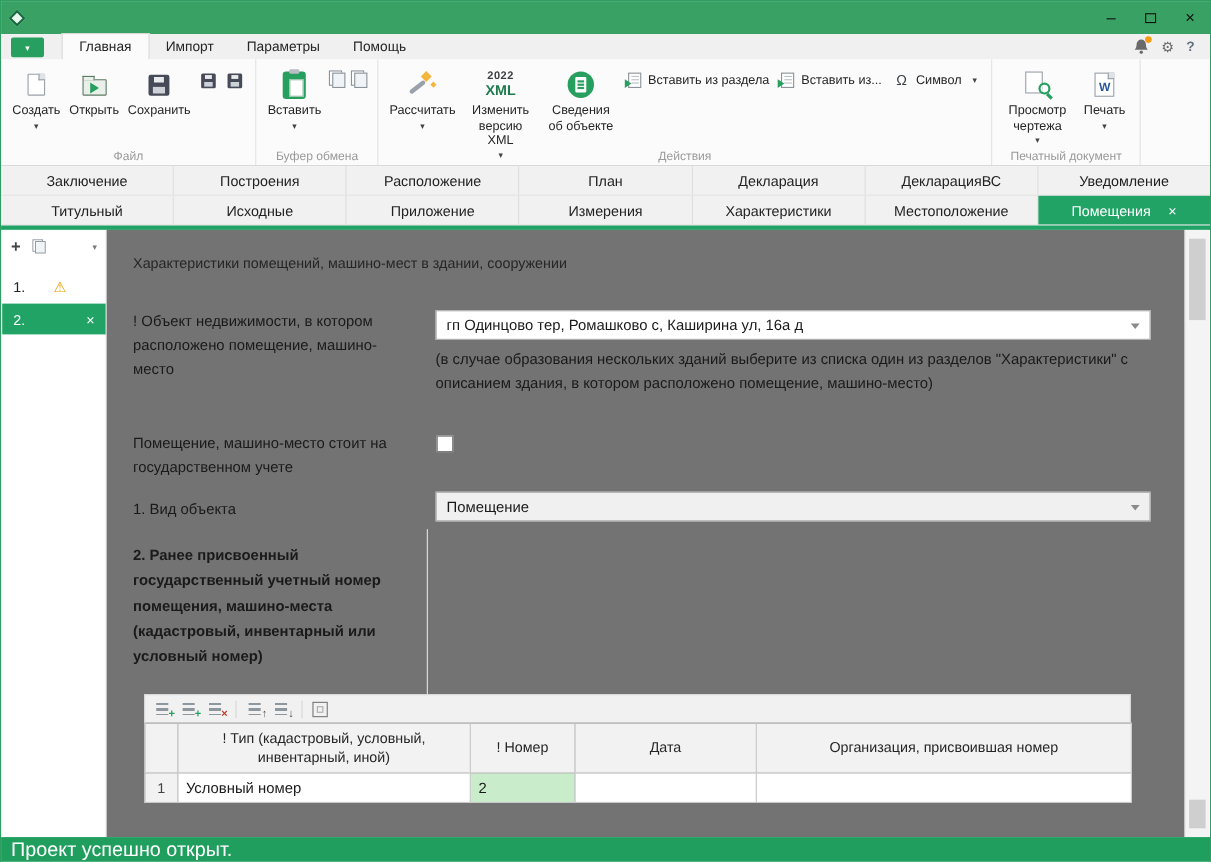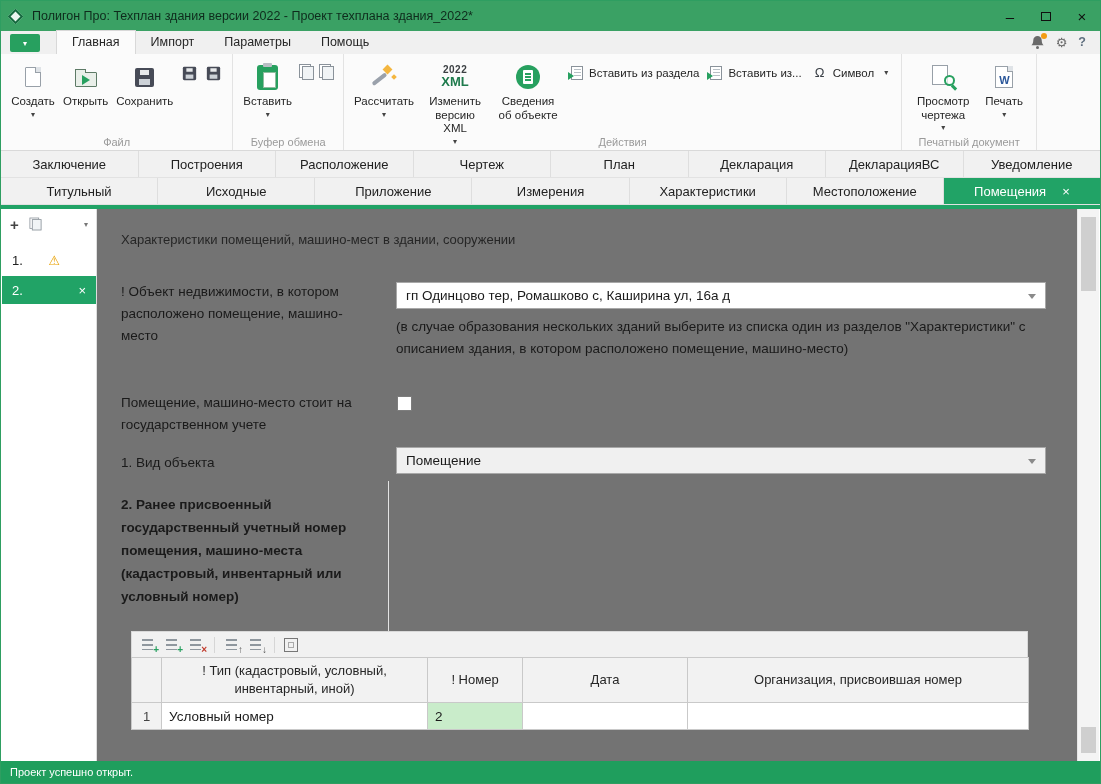--- a/index.html
+++ b/index.html
@@ -123,34 +123,33 @@
   .tic-expand { width:14px; height:14px; border:1px solid #777; position:relative; }
   .tic-expand::before { content:""; position:absolute; inset:3px; border:1px solid #aaa; }
   .tsep { width:1px; height:16px; background:#d6d6d6; margin:0 2px; }
   table.grid { border-collapse:collapse; table-layout:fixed; width:897px; }
   .grid th { border:1px solid #c9c9c9; background:#f2f2f2; font-weight:normal; font-size:13px; color:#262626; padding:3px 6px; height:45px; line-height:1.35; text-align:center; vertical-align:middle; }
   .grid td { border:1px solid #c9c9c9; height:27px; font-size:13.5px; color:#1a1a1a; padding:0 7px; background:#fff; }
   .grid td.num { background:#f2f2f2; text-align:center; font-size:13px; color:#444; }
   .grid td.cell-number { background:#c9ecca; }
 
   
-  .statusbar { position:absolute; left:0; right:0; bottom:0; height:22px; background:#1f9e5d; color:#fff; font-size:11px; display:flex; align-items:center; padding-left:9px; }
+  .statusbar { position:absolute; left:0; right:0; bottom:0; height:22px; background:#1f9e5d; color:#fff; font-size:18px; display:flex; align-items:center; padding-left:9px; }
   .vscroll { position:absolute; top:208px; right:1px; width:22px; bottom:22px; background:#f4f4f4; border-left:1px solid #e6e6e6; }
   .vthumb { position:absolute; left:3px; right:3px; background:#cfcfcf; }
   .vthumb.t1 { top:8px; height:74px; }
   .vthumb.t2 { bottom:8px; height:26px; }
 </style>
 </head>
 <body>
 
 <div class="app">
 
   <div class="titlebar">
     <span class="logo"></span>
-    <span class="title-text">Полигон Про: Техплан здания версии 2022 - Проект техплана здания_2022*</span>
     <div class="win-controls">
       <span class="win-btn">–</span>
       <span class="win-btn">
           <span class="maxi"></span>
         </span>
       <span class="win-btn">×</span>
     </div>
   </div>
 
   <div class="menubar">
@@ -290,21 +289,20 @@
       <span class="glabel">Печатный документ</span>
     </div>
 
   </div>
 
   <div class="doctabs">
     <div class="trow">
       <span class="dtab">Заключение</span>
       <span class="dtab">Построения</span>
       <span class="dtab">Расположение</span>
-      <span class="dtab">Чертеж</span>
       <span class="dtab">План</span>
       <span class="dtab">Декларация</span>
       <span class="dtab">ДекларацияВС</span>
       <span class="dtab">Уведомление</span>
     </div>
     <div class="trow">
       <span class="dtab">Титульный</span>
       <span class="dtab">Исходные</span>
       <span class="dtab">Приложение</span>
       <span class="dtab">Измерения</span>

